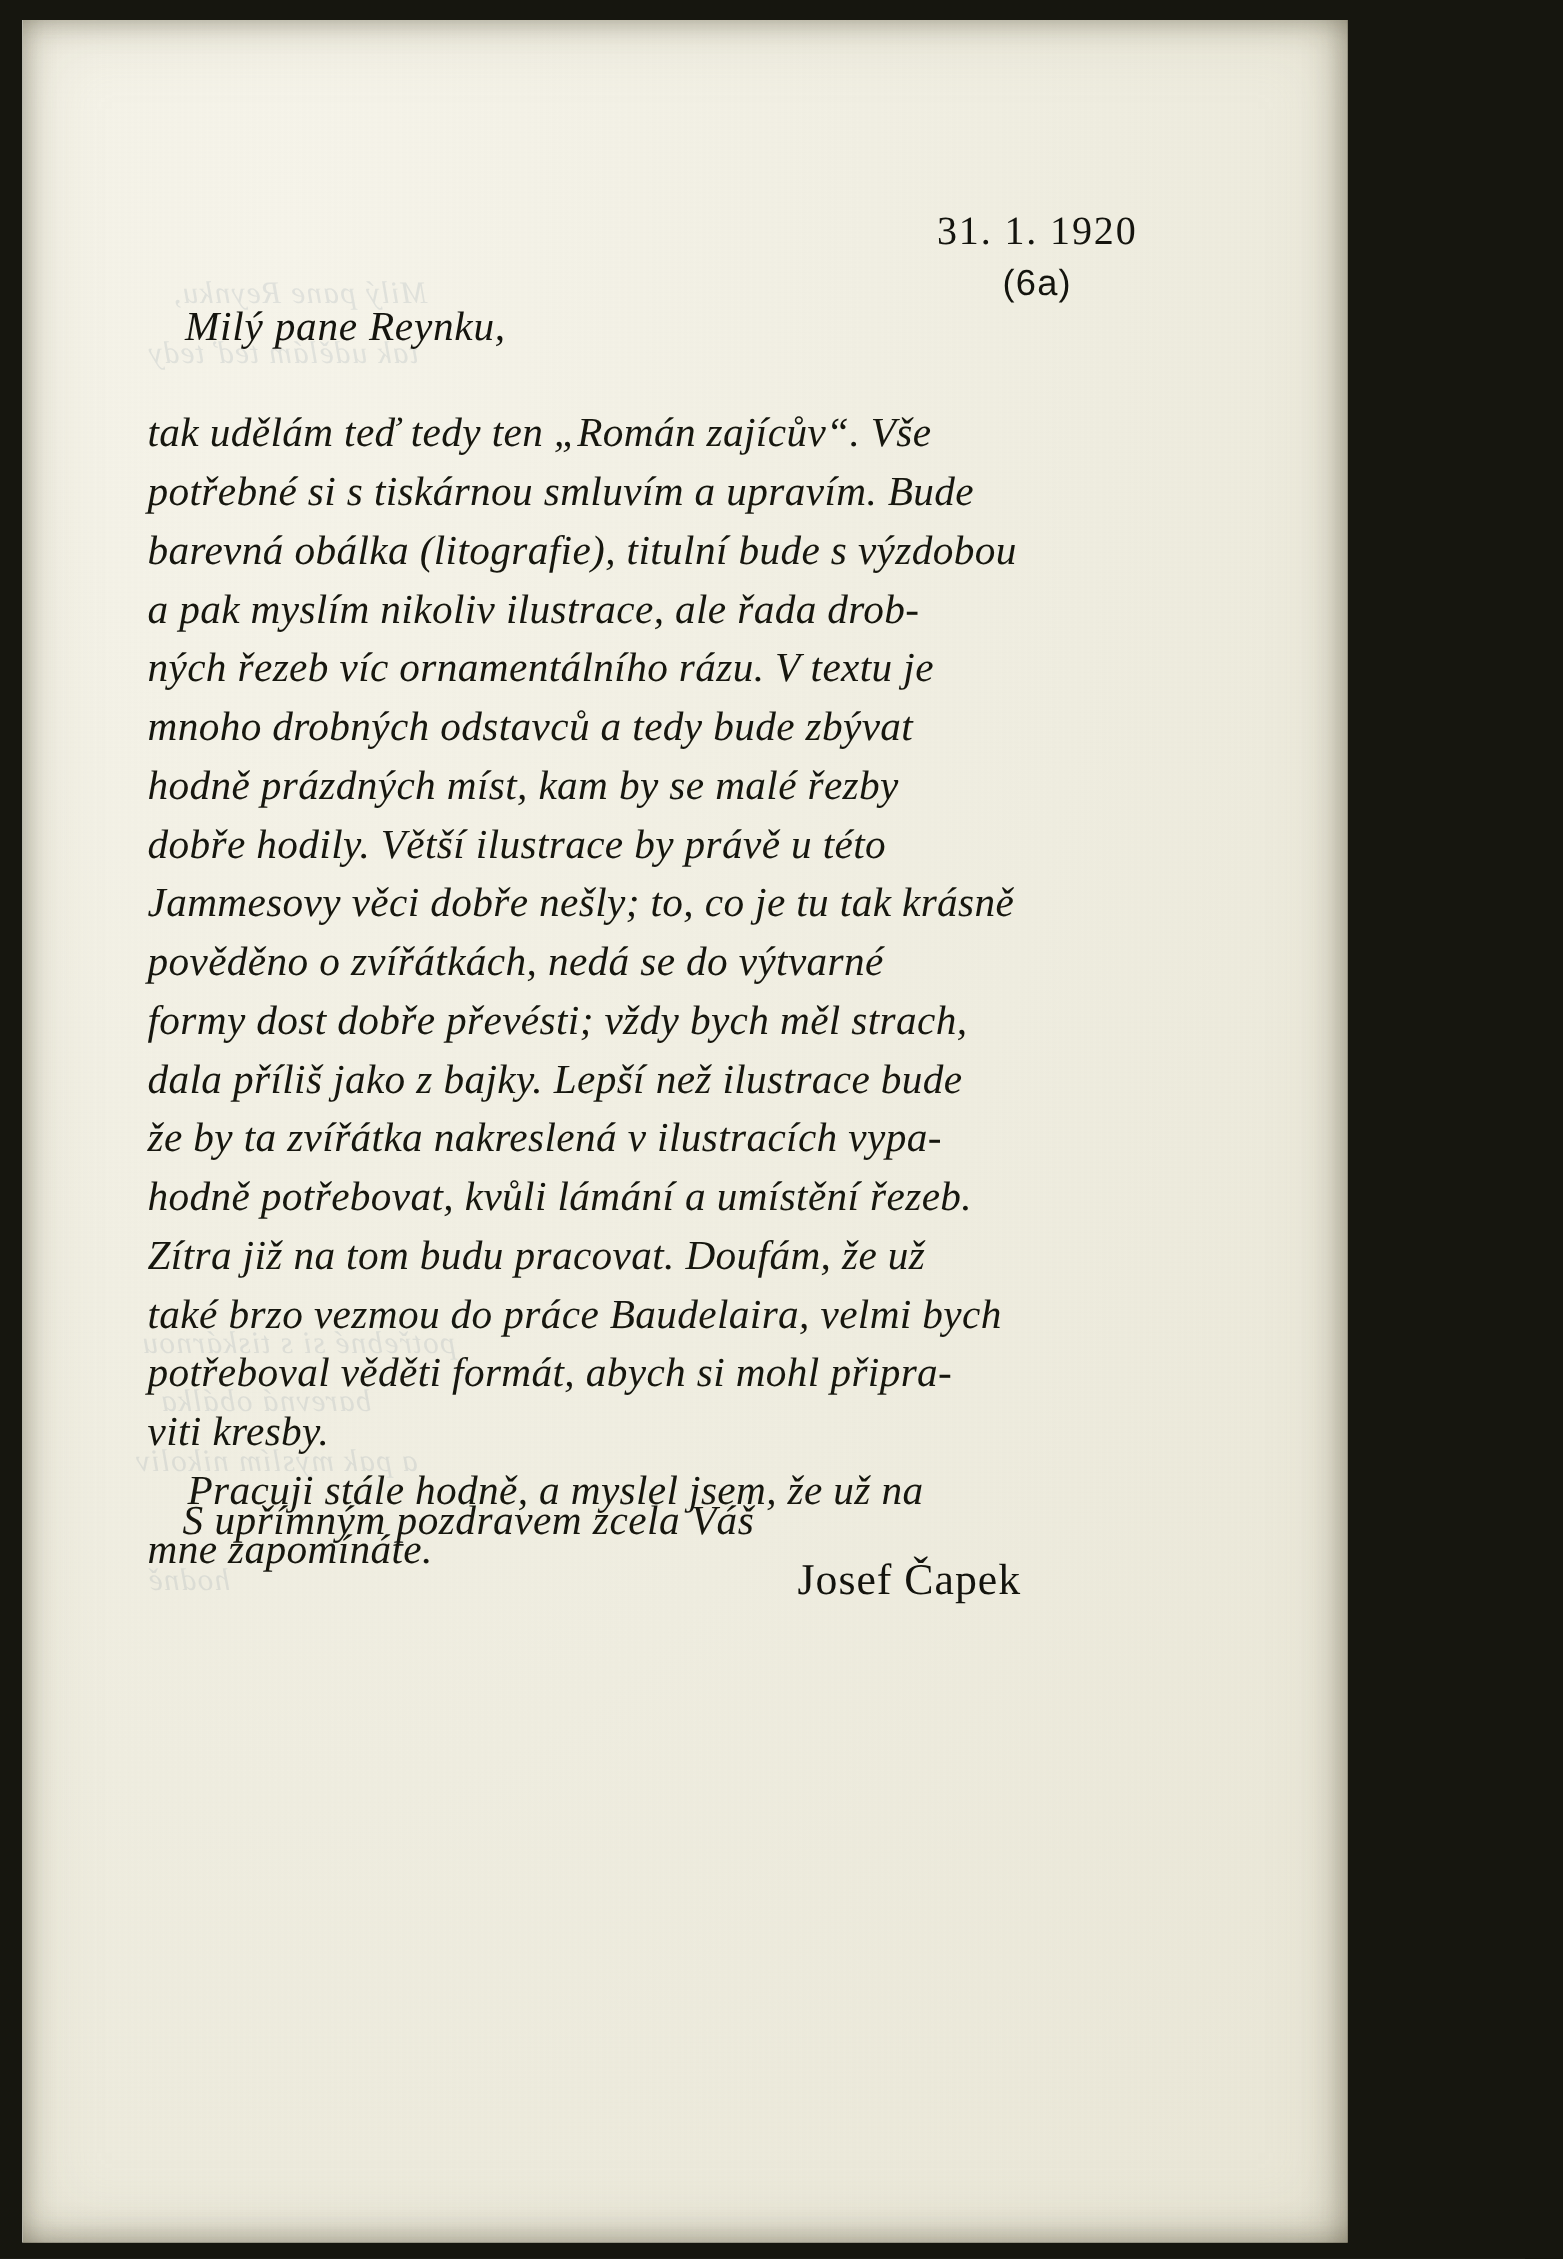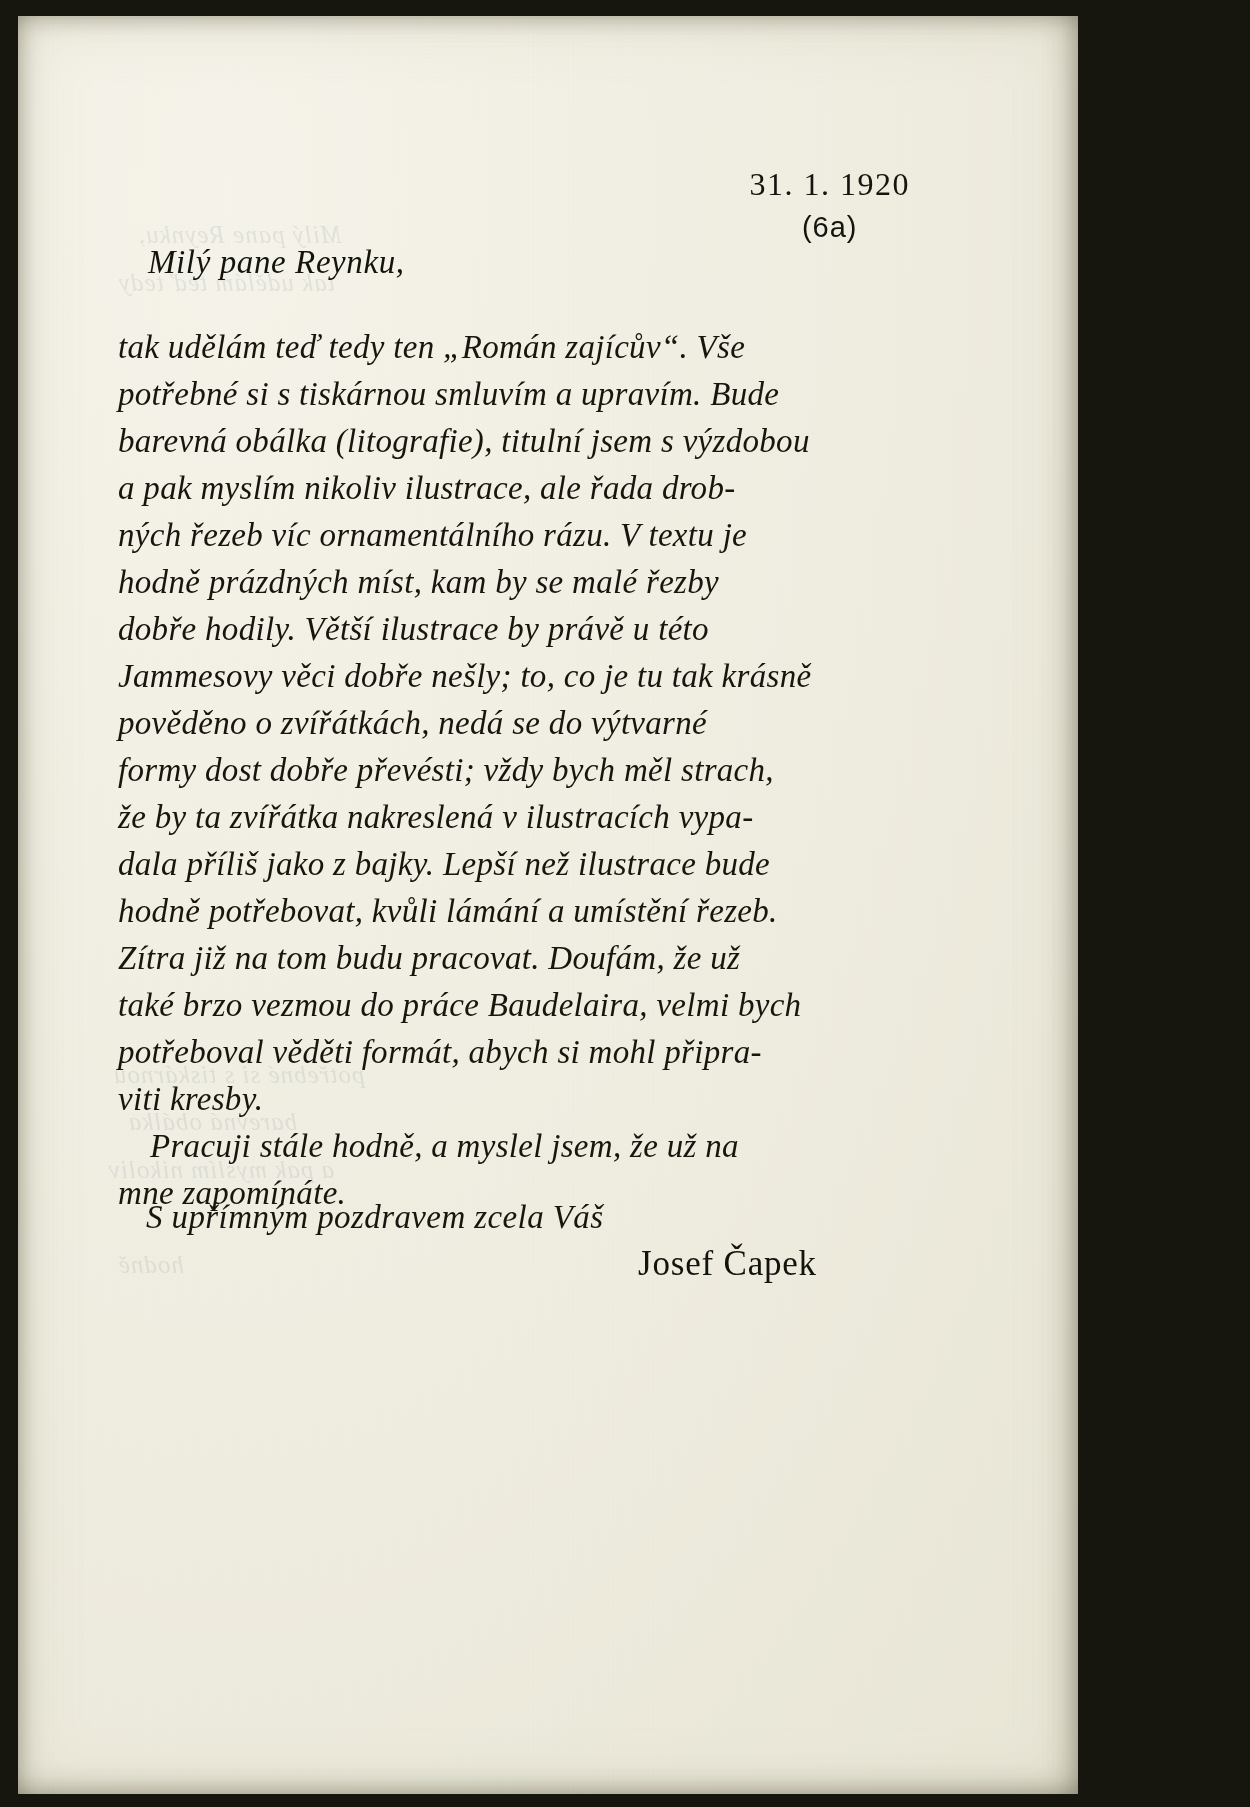--- a/index.html
+++ b/index.html
@@ -164,30 +164,31 @@
       <div class="date-block">
         <div class="date-line">31. 1. 1920</div>
         <div class="folio">(6a)</div>
       </div>
 
       <div class="salutation">Milý pane Reynku,</div>
 
       <div class="body-block">
         <div class="line">tak udělám teď tedy ten „Román zajícův“. Vše</div>
         <div class="line">potřebné si s tiskárnou smluvím a upravím. Bude</div>
-        <div class="line">barevná obálka (litografie), titulní jsem s výzdobou</div>
+        <div class="line">barevná obálka (litografie), titulní bude s výzdobou</div>
         <div class="line">a pak myslím nikoliv ilustrace, ale řada drob-</div>
         <div class="line">ných řezeb víc ornamentálního rázu. V textu je</div>
+        <div class="line">mnoho drobných odstavců a tedy bude zbývat</div>
         <div class="line">hodně prázdných míst, kam by se malé řezby</div>
         <div class="line">dobře hodily. Větší ilustrace by právě u této</div>
         <div class="line">Jammesovy věci dobře nešly; to, co je tu tak krásně</div>
         <div class="line">pověděno o zvířátkách, nedá se do výtvarné</div>
         <div class="line">formy dost dobře převésti; vždy bych měl strach,</div>
+        <div class="line">dala příliš jako z bajky. Lepší než ilustrace bude</div>
         <div class="line">že by ta zvířátka nakreslená v ilustracích vypa-</div>
-        <div class="line">dala příliš jako z bajky. Lepší než ilustrace bude</div>
         <div class="line">hodně potřebovat, kvůli lámání a umístění řezeb.</div>
         <div class="line">Zítra již na tom budu pracovat. Doufám, že už</div>
         <div class="line">také brzo vezmou do práce Baudelaira, velmi bych</div>
         <div class="line">potřeboval věděti formát, abych si mohl připra-</div>
         <div class="line">viti kresby.</div>
         <div class="line indent">Pracuji stále hodně, a myslel jsem, že už na</div>
         <div class="line">mne zapomínáte.</div>
       </div>
 
       <div class="closing">S upřímným pozdravem zcela Váš</div>

